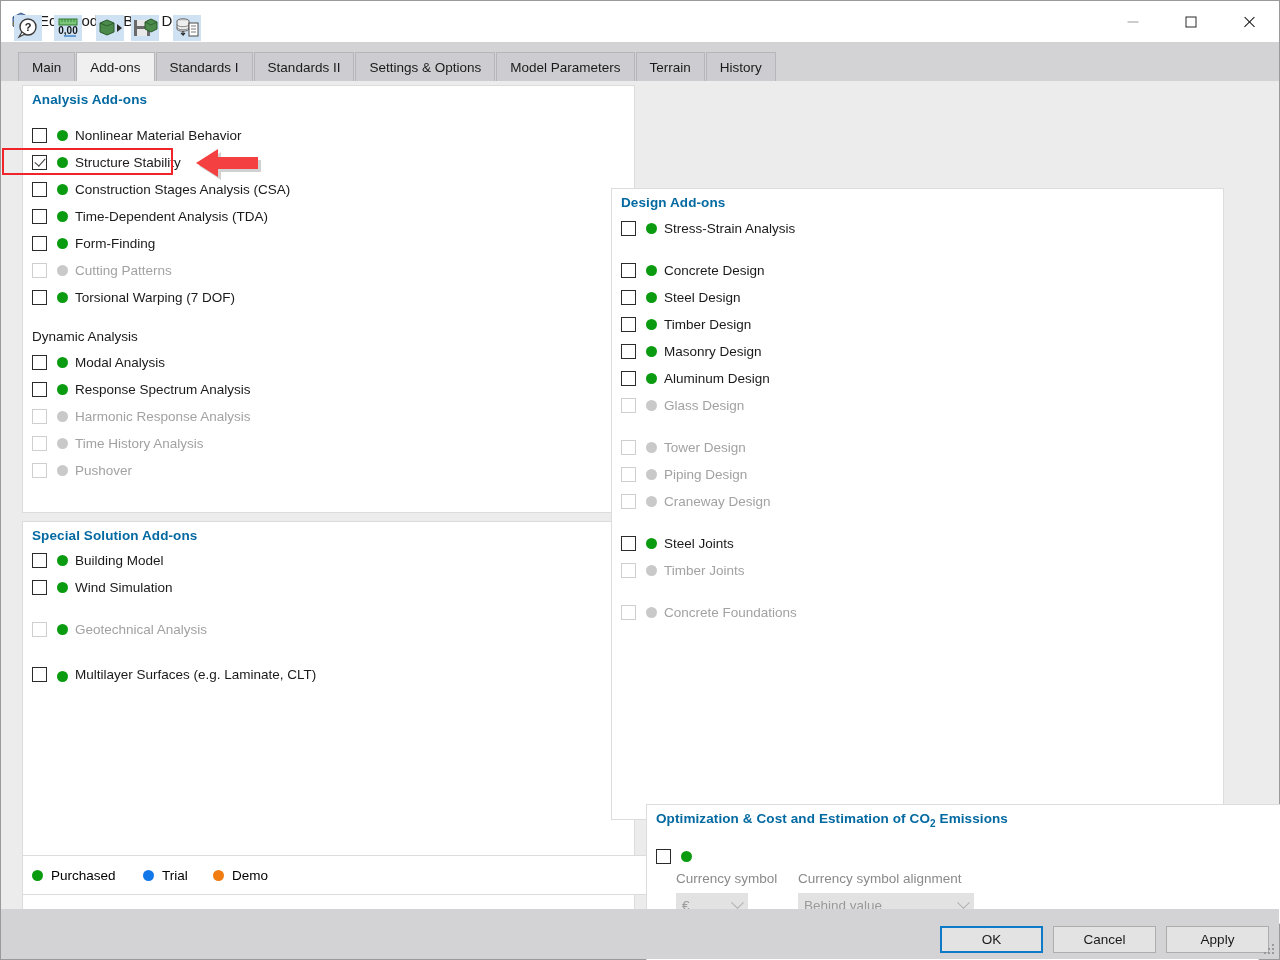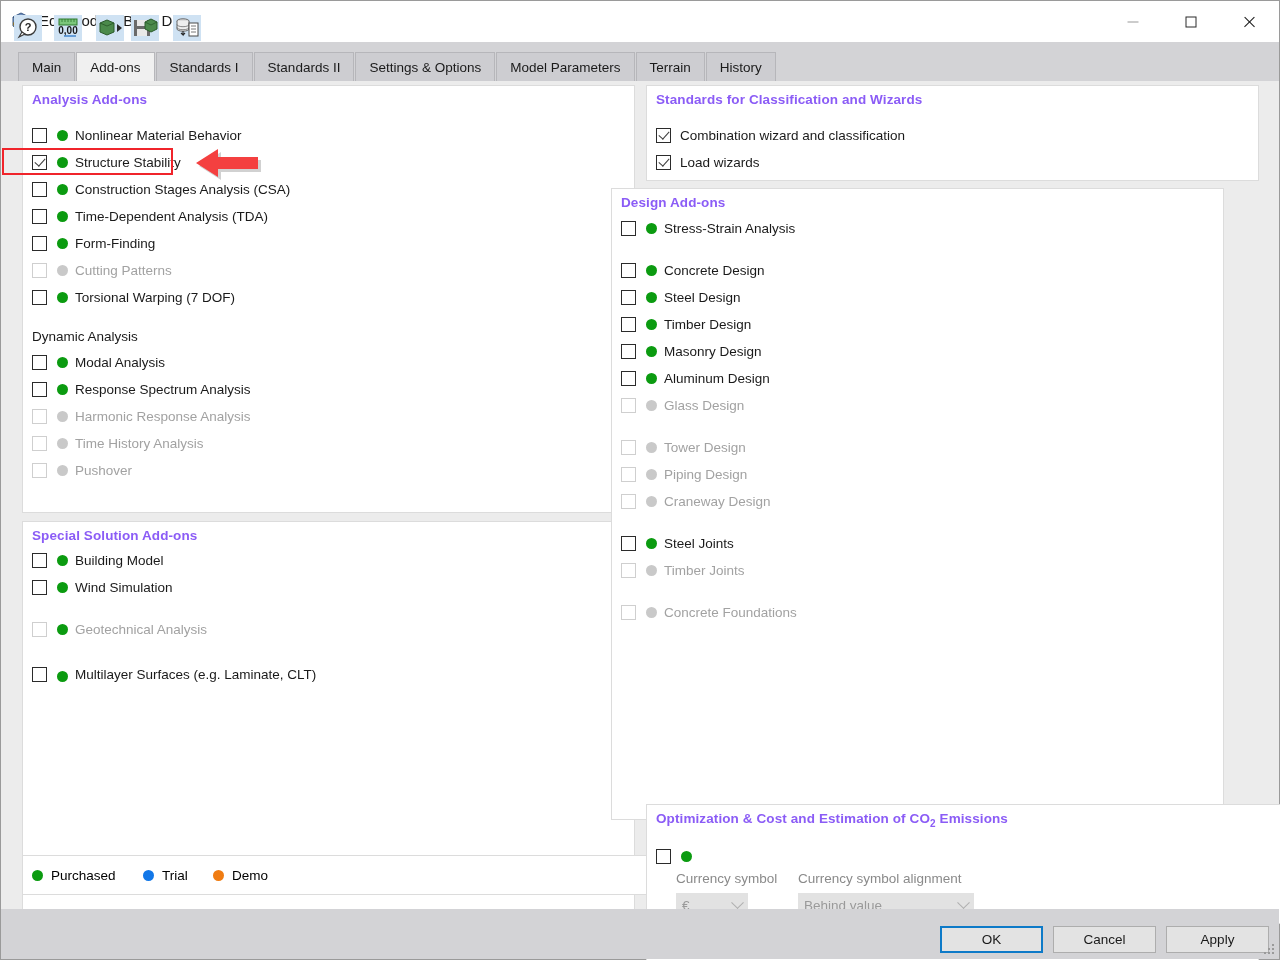--- a/index.html
+++ b/index.html
@@ -39,21 +39,21 @@
     background:#cdcdd1; color:#1a1a1a; font-size:13.5px; white-space:nowrap;
     border:1px solid #b6b6ba; border-bottom:none; margin-right:1px; cursor:default;
   }
   .tab.active { background:#f0f0f0; border-color:#b6b6ba; height:30px; margin-bottom:-1px; }
 
   
   .content { position:absolute; left:0; top:80px; width:1278px; height:828px; background:#ececec; }
 
   .card { position:absolute; background:#ffffff; border:1px solid #dcdcdc; }
 
-  .sect-title { position:absolute; font-weight:bold; font-size:13.5px; color:#8b5cf6; white-space:nowrap; letter-spacing:.1px; }
+  .sect-title { position:absolute; font-weight:bold; font-size:13.5px; color:#0369a1; white-space:nowrap; letter-spacing:.1px; }
   .sub-title { position:absolute; font-size:13.5px; color:#1a1a1a; white-space:nowrap; }
 
   
   .row { position:absolute; height:20px; display:flex; align-items:center; white-space:nowrap; }
   .cb { width:15px; height:15px; border:1.3px solid #2b2b2b; background:#fff; position:relative; flex:0 0 auto; cursor:default; }
   .cb.dis { border-color:#cfcfcf; }
   .cb.chk:after {
     content:""; position:absolute; left:4px; top:0px; width:5px; height:9px;
     border:solid #3c3c3c; border-width:0 1.6px 1.6px 0; transform:rotate(42deg);
   }
@@ -253,33 +253,20 @@
             <div class="dot blue"></div>
             <span>Trial</span>
           </div>
           <div class="legend-item" style="left: 190px; top: 12px;">
             <div class="dot orange"></div>
             <span>Demo</span>
           </div>
         </div>
     </div>
 
-    <div class="card" style="left:645px; top:4px; width:613px; height:96px;">
-      <div class="sect-title" style="left:9px; top:6px;">Standards for Classification and Wizards</div>
-      <div id="standards-rows">
-          <div class="row" style="left: 9px; top: 39px;">
-            <div class="cb chk"></div>
-            <div class="lbl" style="margin-left: 9px;">Combination wizard and classification</div>
-          </div>
-          <div class="row" style="left: 9px; top: 66px;">
-            <div class="cb chk"></div>
-            <div class="lbl" style="margin-left: 9px;">Load wizards</div>
-          </div>
-        </div>
-    </div>
 
     <div class="card" style="left:610px; top:107px; width:613px; height:632px;">
       <div class="sect-title" style="left:9px; top:6px;">Design Add-ons</div>
       <div id="design-rows">
           <div class="row" style="left: 9px; top: 29px;">
             <div class="cb"></div>
             <div class="dot green" style="margin-left: 10px;"></div>
             <div class="lbl" style="margin-left: 7px;">Stress-Strain Analysis</div>
           </div>
           <div class="row" style="left: 9px; top: 71px;">

